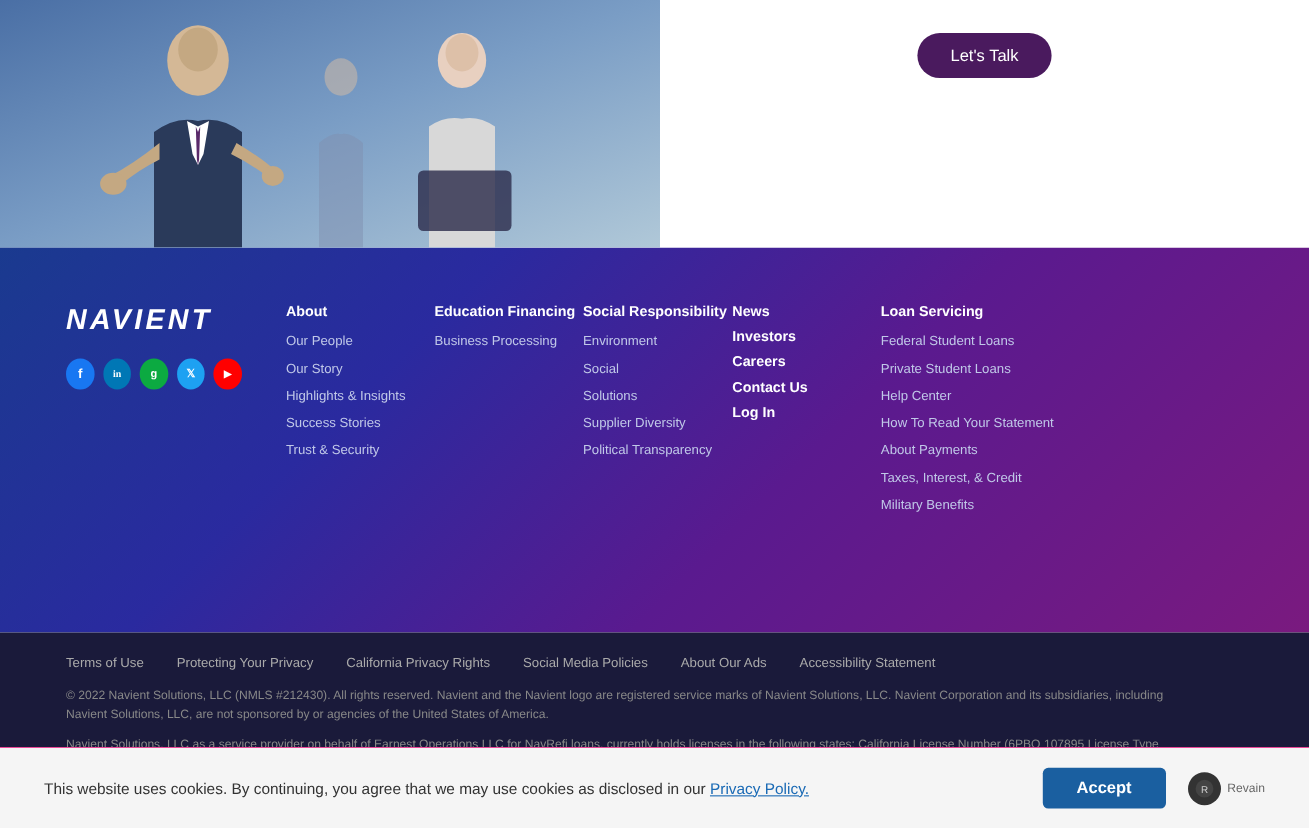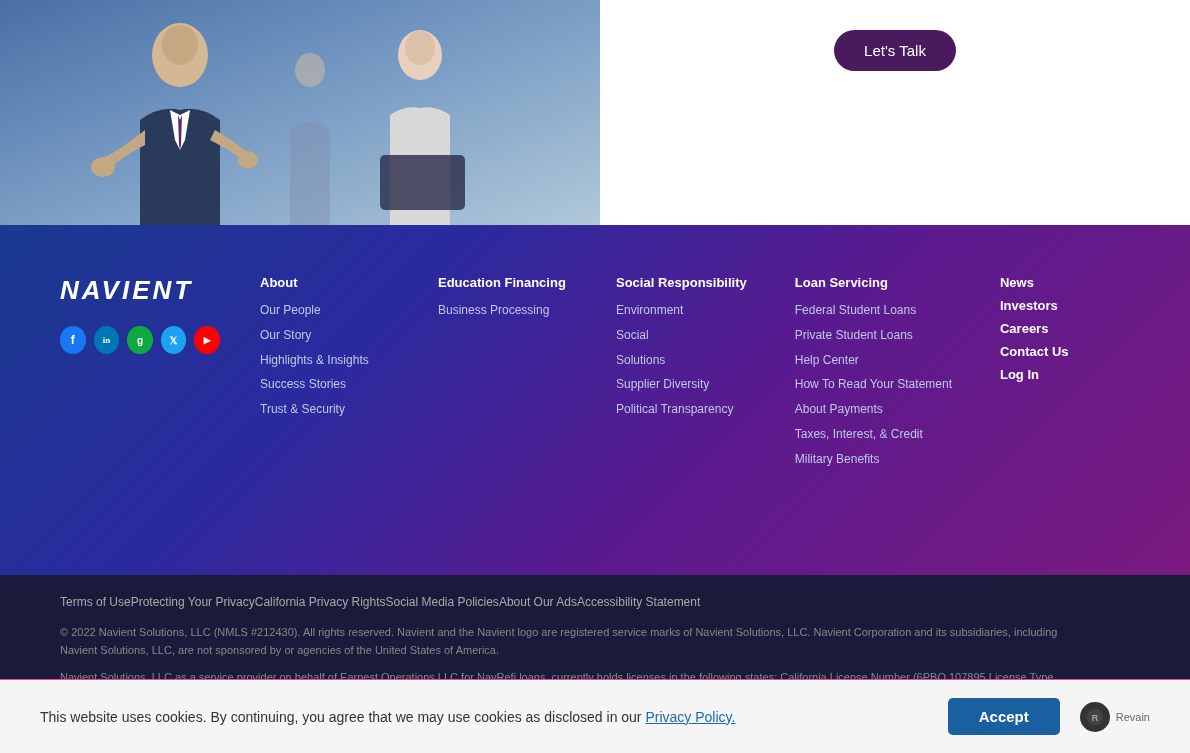--- a/index.html
+++ b/index.html
@@ -82,22 +82,22 @@
     }
     .social-icon.facebook { background: #1877f2; }
     .social-icon.linkedin { background: #0077b5; }
     .social-icon.glassdoor { background: #0caa41; }
     .social-icon.twitter { background: #1da1f2; }
     .social-icon.youtube { background: #ff0000; }
 
     .footer-nav {
       display: flex;
       flex: 1;
-      gap: 16px;
-      justify-content: space-between;
+      gap: 5px;
+      justify-content: flex-start;
     }
 
     .footer-col {
       display: flex;
       flex-direction: column;
       min-width: 130px;
     }
 
     .footer-col-header {
       color: #fff;
@@ -115,20 +115,21 @@
       line-height: 1.4;
     }
 
     
     .bottom-bar {
       background: #1a1a3a;
       padding: 20px 60px;
     }
     .bottom-links {
       display: flex;
+      gap: 30px;
       margin-bottom: 15px;
       flex-wrap: wrap;
     }
     .bottom-link {
       color: #aaa;
       font-size: 12px;
       cursor: pointer;
       text-decoration: none;
     }
     .copyright-text {
@@ -292,37 +293,37 @@
       <div class="footer-col">
         <div class="footer-col-header">Social Responsibility</div>
         <a class="footer-col-link">Environment</a>
         <a class="footer-col-link">Social</a>
         <a class="footer-col-link">Solutions</a>
         <a class="footer-col-link">Supplier Diversity</a>
         <a class="footer-col-link">Political Transparency</a>
       </div>
 
       <div class="footer-col">
+        <a class="footer-col-header" style="margin-bottom:8px;">News</a>
+        <a class="footer-col-header" style="margin-bottom:8px;">Investors</a>
+        <a class="footer-col-header" style="margin-bottom:8px;">Careers</a>
+        <a class="footer-col-header" style="margin-bottom:8px;">Contact Us</a>
+        <a class="footer-col-header" style="margin-bottom:8px;">Log In</a>
+      </div>
+
+      <div class="footer-col">
         <div class="footer-col-header">Loan Servicing</div>
         <a class="footer-col-link">Federal Student Loans</a>
         <a class="footer-col-link">Private Student Loans</a>
         <a class="footer-col-link">Help Center</a>
         <a class="footer-col-link">How To Read Your Statement</a>
         <a class="footer-col-link">About Payments</a>
         <a class="footer-col-link">Taxes, Interest, &amp; Credit</a>
         <a class="footer-col-link">Military Benefits</a>
       </div>
-
-      <div class="footer-col">
-        <a class="footer-col-header" style="margin-bottom:8px;">News</a>
-        <a class="footer-col-header" style="margin-bottom:8px;">Investors</a>
-        <a class="footer-col-header" style="margin-bottom:8px;">Careers</a>
-        <a class="footer-col-header" style="margin-bottom:8px;">Contact Us</a>
-        <a class="footer-col-header" style="margin-bottom:8px;">Log In</a>
-      </div>
     </div>
   </div>
 </div>
 
 <div class="bottom-bar">
   <div class="bottom-links">
     <a class="bottom-link">Terms of Use</a>
     <a class="bottom-link">Protecting Your Privacy</a>
     <a class="bottom-link">California Privacy Rights</a>
     <a class="bottom-link">Social Media Policies</a>

